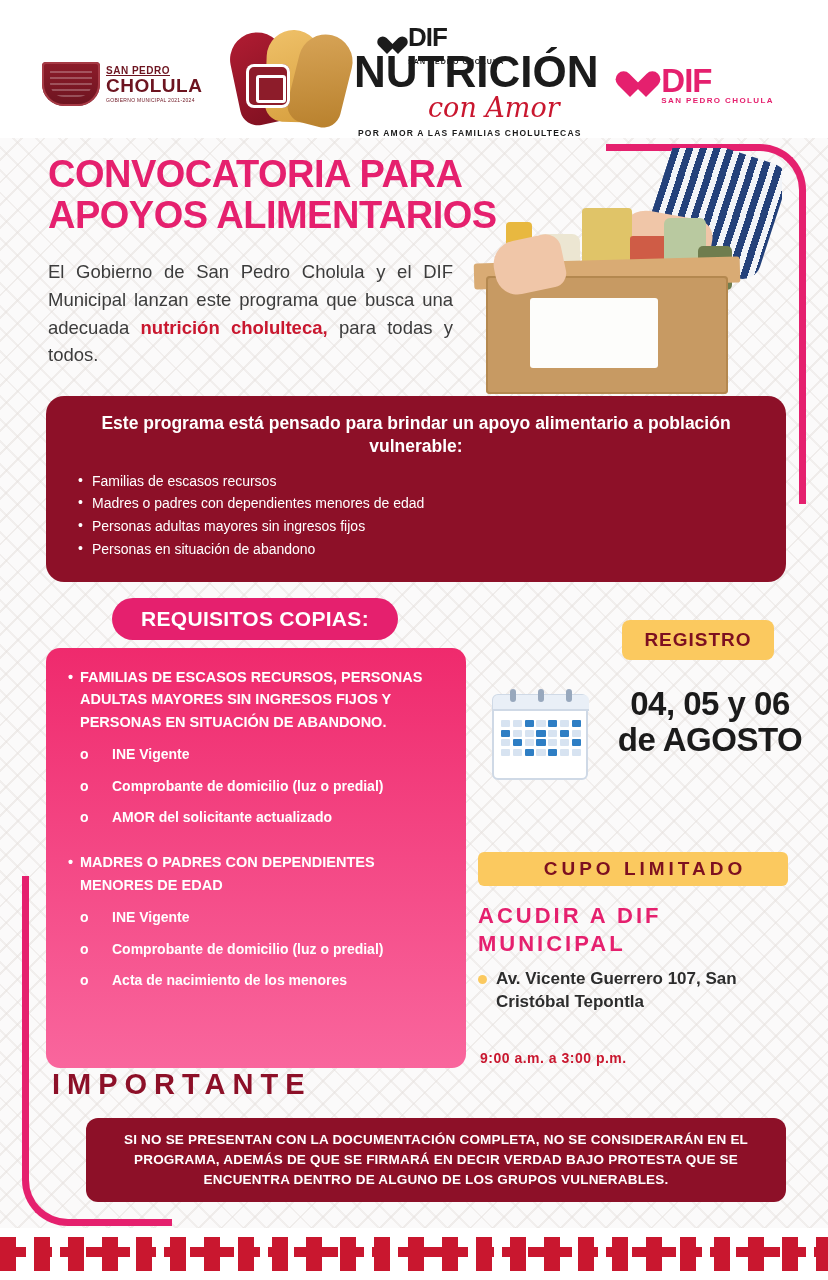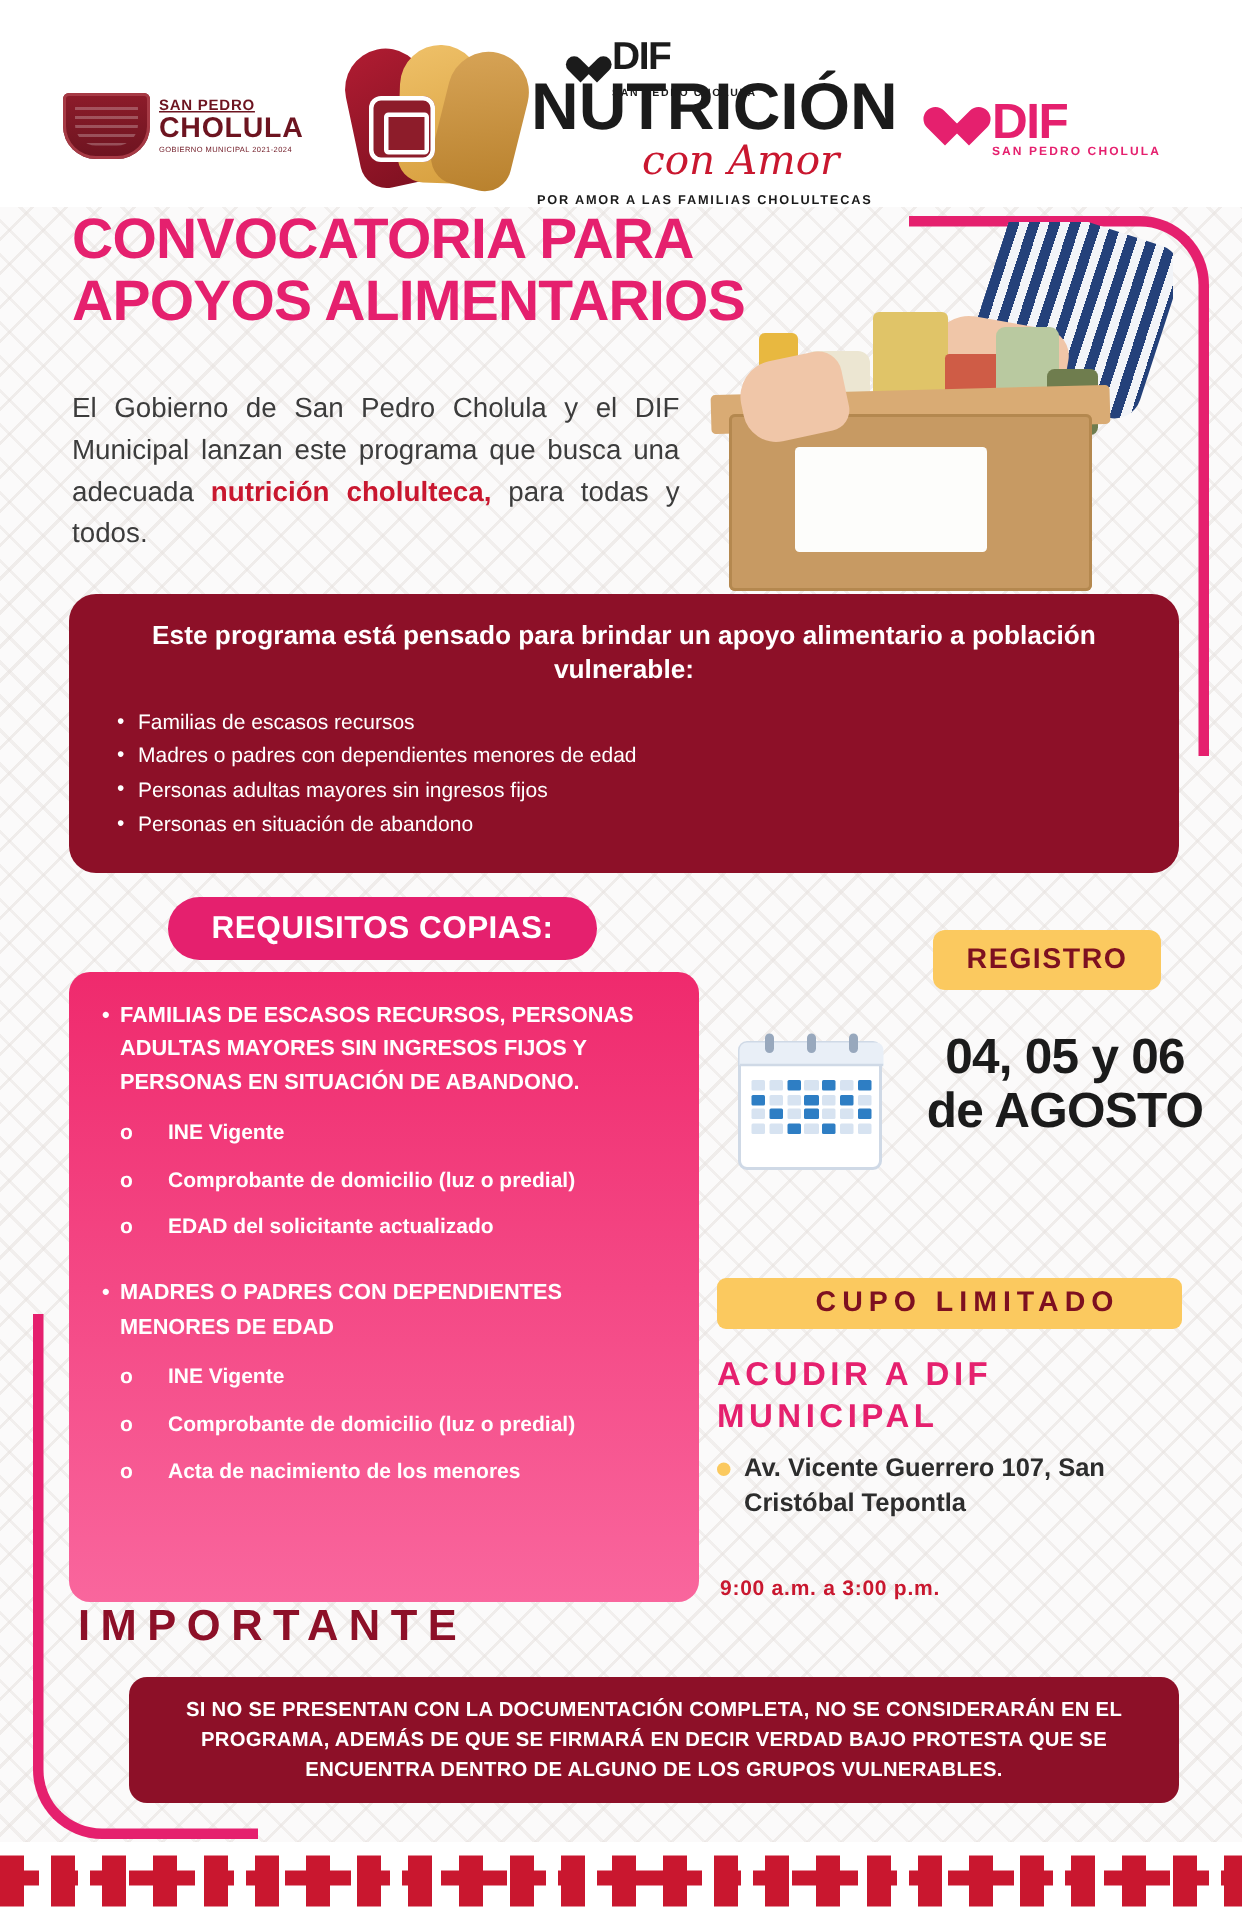--- a/index.html
+++ b/index.html
@@ -132,21 +132,21 @@
   .corner-line-bl {
     position: absolute; left: 22px; top: 876px;
     width: 150px; height: 350px;
     border-bottom: 7px solid #e5206e;
     border-left: 7px solid #e5206e;
     border-bottom-left-radius: 46px;
   }
 
   
   .main-title {
-    position: absolute; left: 48px; top: 140px; width: 470px;
+    position: absolute; left: 48px; top: 154px; width: 470px;
     font-size: 38px; font-weight: bold; color: #e5206e;
     line-height: 1.08; letter-spacing: -0.5px;
   }
   .intro {
     position: absolute; left: 48px; top: 258px; width: 405px;
     font-size: 18.5px; color: #3c3c3c; line-height: 1.5;
     text-align: justify;
   }
   .intro b { color: #c9172f; }
 
@@ -396,21 +396,21 @@
       <li>Personas en situación de abandono</li>
     </ul>
   </div>
 
   <div class="req-pill">REQUISITOS COPIAS:</div>
 
   <div class="req-box">
     <div class="req-group-title">FAMILIAS DE ESCASOS RECURSOS, PERSONAS ADULTAS MAYORES SIN INGRESOS FIJOS Y PERSONAS EN SITUACIÓN DE ABANDONO.</div>
     <div class="req-item">INE Vigente</div>
     <div class="req-item">Comprobante de domicilio (luz o predial)</div>
-    <div class="req-item">EDAD del solicitante actualizado</div>
+    <div class="req-item">AMOR del solicitante actualizado</div>
     <div class="req-gap"></div>
     <div class="req-group-title">MADRES O PADRES CON DEPENDIENTES MENORES DE EDAD</div>
     <div class="req-item">INE Vigente</div>
     <div class="req-item">Comprobante de domicilio (luz o predial)</div>
     <div class="req-item">Acta de nacimiento de los menores</div>
   </div>
 
   <div class="registro-pill">REGISTRO</div>
 
   <div class="calendar">

